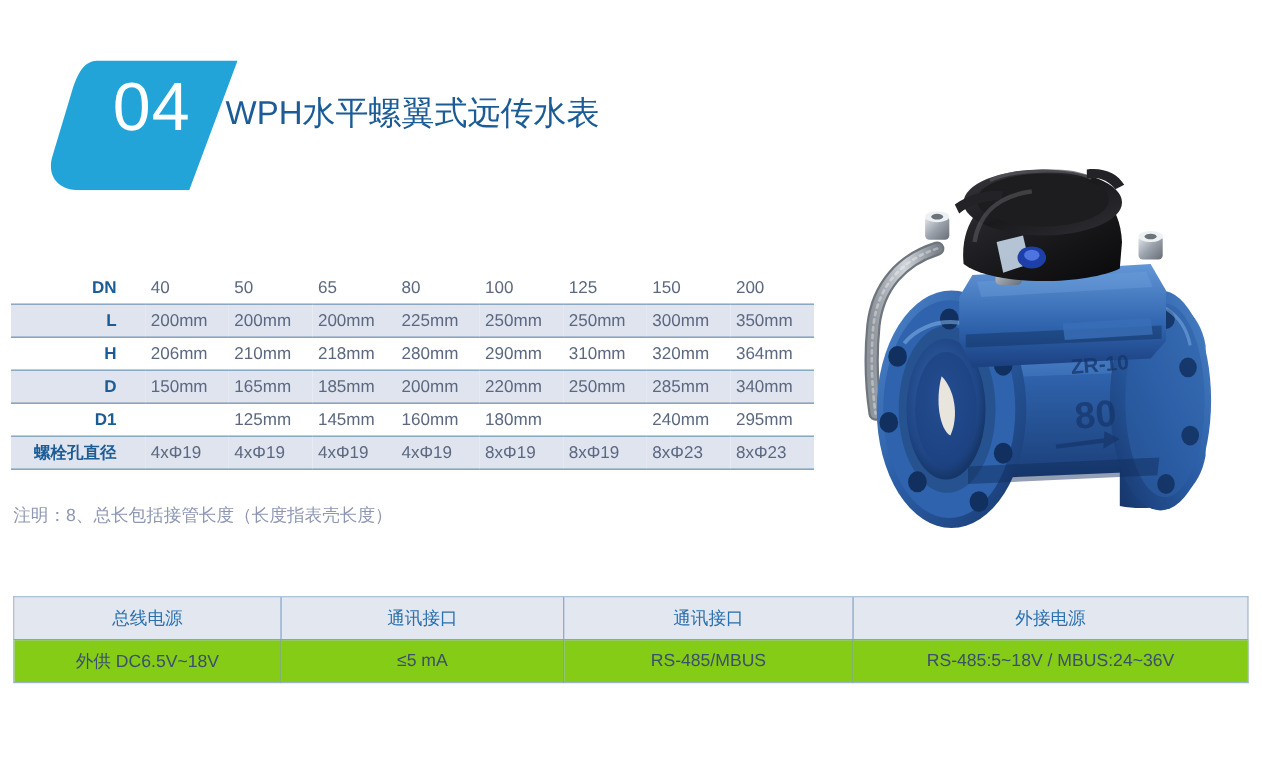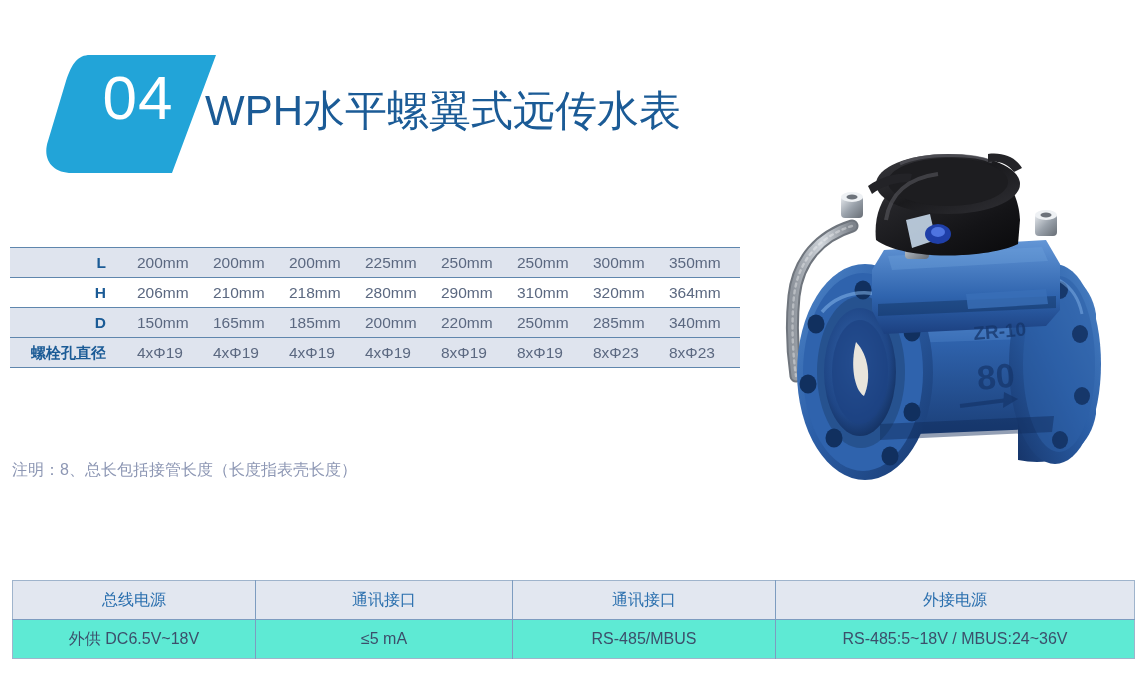--- a/index.html
+++ b/index.html
@@ -36,21 +36,21 @@
     font-weight: 400;
     letter-spacing: 1px;
     padding-left: 14px;
     box-sizing: border-box;
     font-family: "Liberation Sans", sans-serif;
   }
   #header-title {
     position: absolute;
     left: 205px; top: 28px;
     color: #1b5b96;
-    font-size: 42px;
+    font-size: 30px;
     font-weight: 400;
     letter-spacing: 0px;
     white-space: nowrap;
     font-family: "Liberation Sans", "DejaVu Sans", sans-serif;
   }
 
   
   #dim-table-wrap {
     position: absolute;
     left: 10px; top: 247px;
@@ -99,21 +99,21 @@
     color: #8d97b4;
     font-size: 16px;
     line-height: 30px;
     font-family: "Liberation Sans", "DejaVu Sans", sans-serif;
   }
   #notes .note-line-2 { padding-left: 36px; }
 
   
   #spec-table-wrap {
     position: absolute;
-    left: 12px; top: 580px;
+    left: 12px; top: 542px;
     width: 1122px;
   }
   table.spec {
     border-collapse: collapse;
     width: 1122px;
     table-layout: fixed;
     border: 1.3px solid #9fb4cc;
   }
   table.spec td {
     border-left: 1.3px solid #7d9cc0;
@@ -122,21 +122,21 @@
     height: 38px;
     font-size: 16px;
     padding: 0 4px;
   }
   table.spec tr.spec-head td {
     background: #e2e7f0;
     color: #2a6fae;
     border-bottom: 1.3px solid #7d9cc0;
   }
   table.spec tr.spec-body td {
-    background: #5eead4;
+    background: #84cc16;
     color: #3c4f6b;
   }
   table.spec td:first-child { border-left: none; }
   table.spec td:last-child { border-right: none; }
 
   
   #product-image {
     position: absolute;
     left: 760px; top: 128px;
     width: 390px; height: 375px;
@@ -167,20 +167,31 @@
         <col class="dat">
         <col class="dat">
         <col class="dat">
         <col class="dat">
       <col class="dat">
         <col class="dat">
         <col class="dat">
         <col class="dat">
     </colgroup>
     <tbody>
+      <tr class="hdr">
+        <td class="rowlabel">DN</td>
+        <td class="cell">40</td>
+        <td class="cell">50</td>
+        <td class="cell">65</td>
+        <td class="cell">80</td>
+        <td class="cell">100</td>
+        <td class="cell">125</td>
+        <td class="cell">150</td>
+        <td class="cell">200</td>
+      </tr>
 
       <tr class="stripe line-top line-bot">
         <td class="rowlabel">L</td>
         <td class="cell">200mm</td>
         <td class="cell">200mm</td>
         <td class="cell">200mm</td>
         <td class="cell">225mm</td>
         <td class="cell">250mm</td>
         <td class="cell">250mm</td>
         <td class="cell">300mm</td>
@@ -204,20 +215,31 @@
         <td class="cell">150mm</td>
         <td class="cell">165mm</td>
         <td class="cell">185mm</td>
         <td class="cell">200mm</td>
         <td class="cell">220mm</td>
         <td class="cell">250mm</td>
         <td class="cell">285mm</td>
         <td class="cell">340mm</td>
       </tr>
 
+      <tr>
+        <td class="rowlabel">D1</td>
+        <td class="cell"></td>
+        <td class="cell">125mm</td>
+        <td class="cell">145mm</td>
+        <td class="cell">160mm</td>
+        <td class="cell">180mm</td>
+        <td class="cell"></td>
+        <td class="cell">240mm</td>
+        <td class="cell">295mm</td>
+      </tr>
 
       <tr class="stripe line-top line-bot">
         <td class="rowlabel cjk">螺栓孔直径</td>
         <td class="cell">4xΦ19</td>
         <td class="cell">4xΦ19</td>
         <td class="cell">4xΦ19</td>
         <td class="cell">4xΦ19</td>
         <td class="cell">8xΦ19</td>
         <td class="cell">8xΦ19</td>
         <td class="cell">8xΦ23</td>

